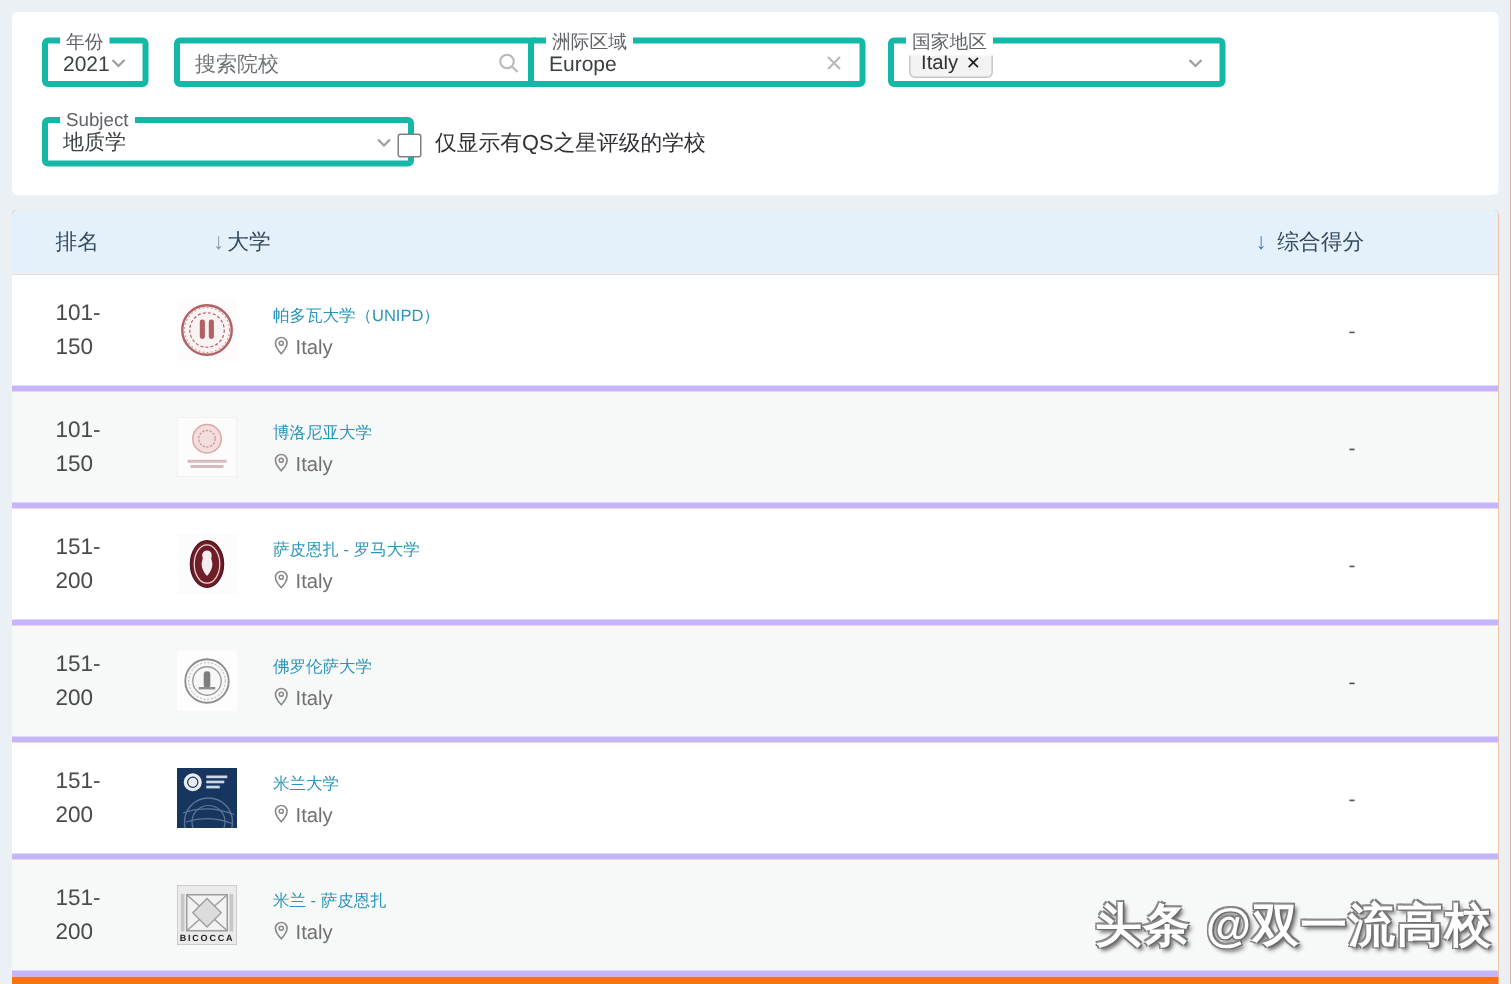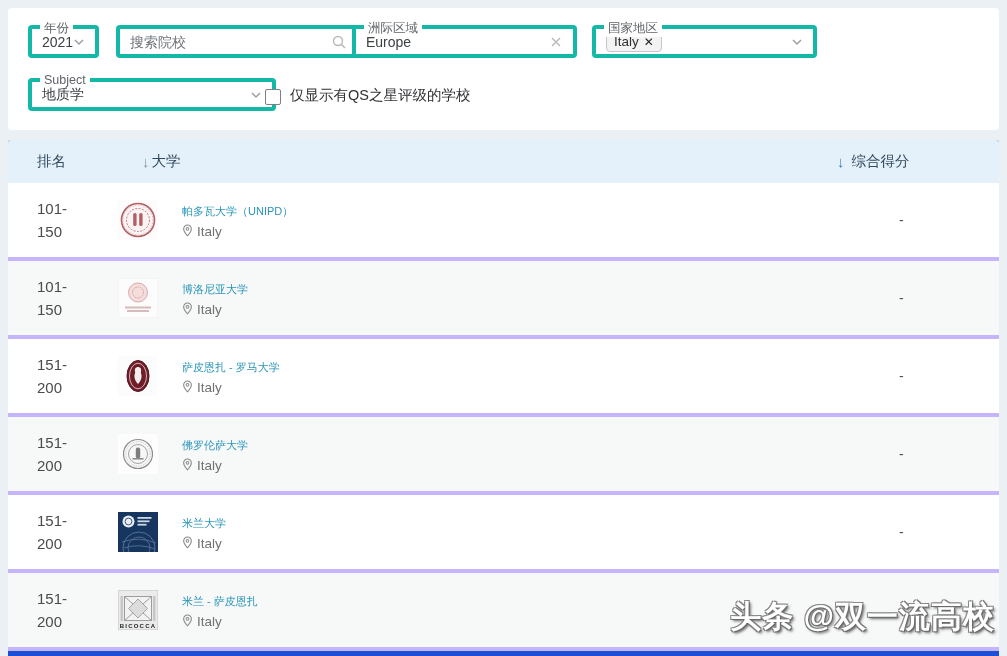--- a/index.html
+++ b/index.html
@@ -58,21 +58,21 @@
   .checkbox {
     width: 16px; height: 16px; border: 1.5px solid #7c7f84;
     border-radius: 2px; background: #fff; cursor: pointer;
   }
   .checkbox-label { font-size: 14.5px; color: #303134; }
 
   
   .table-card {
     position: absolute; left: 8px; top: 140px;
     width: 991px; height: 516px;
-    background: #1d4ed8; border-radius: 3px 3px 0 0; overflow: hidden;
+    background: #f97316; border-radius: 3px 3px 0 0; overflow: hidden;
   }
   .thead {
     display: flex; align-items: center; height: 43px;
     background: #e4f1fa; font-size: 14.5px; color: #334a5e;
   }
   .th-rank { width: 134px; padding-left: 29px; }
   .th-univ { flex: 1; display: flex; align-items: center; cursor: pointer; }
   .th-score { width: 190px; display: flex; align-items: center; justify-content: flex-start; padding-left: 28px; cursor: pointer; }
   .sort-arrow { font-size: 15px; margin-right: 2px; color: #8d969e; }
   .sort-arrow.active { color: #3d7fc1; margin-right: 7px; }

